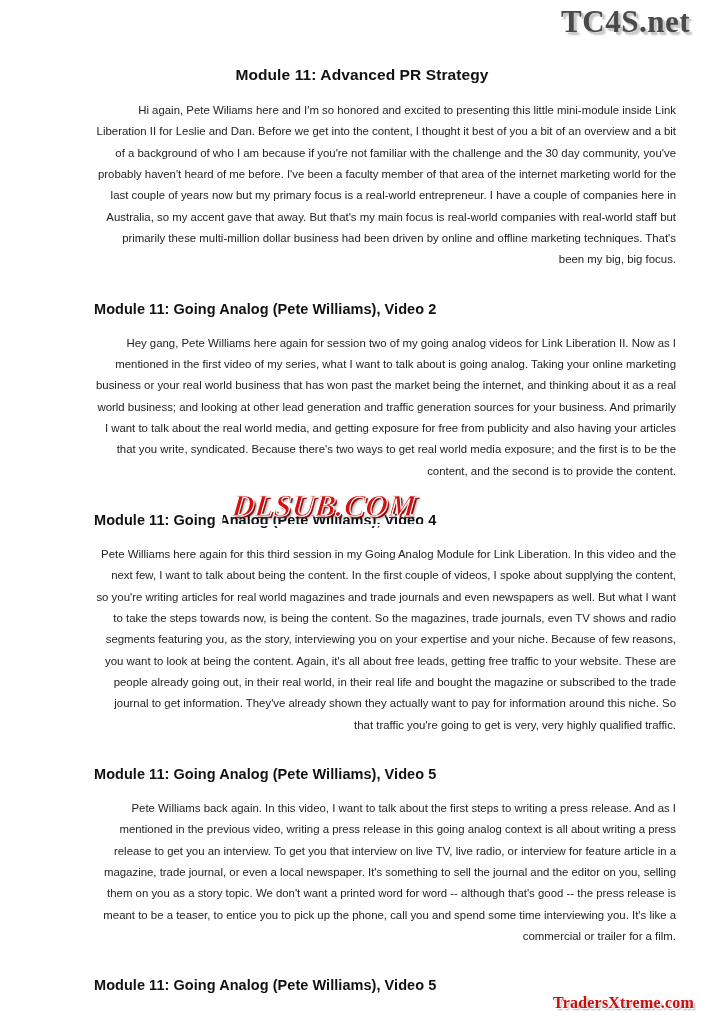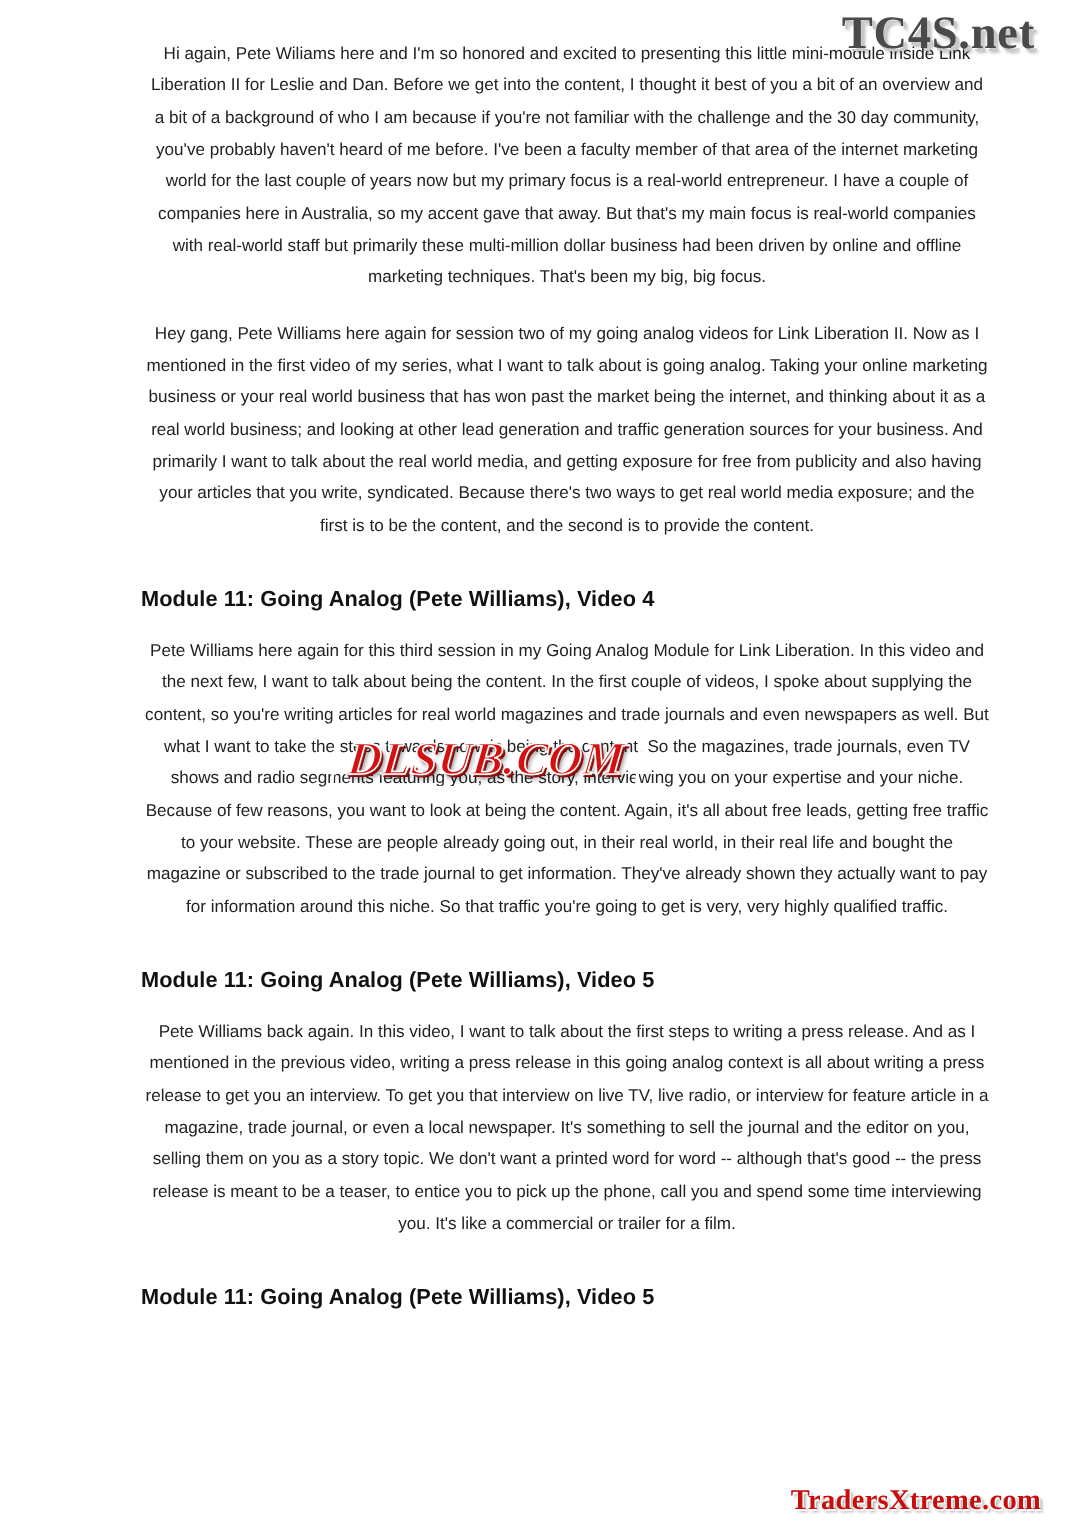--- a/index.html
+++ b/index.html
@@ -46,22 +46,22 @@
     font-size: 14.5px;
     font-weight: bold;
     color: #111;
     margin: 30px 0 0 -2px;
     letter-spacing: 0.05px;
   }
   p.body-text {
     font-size: 11.4px;
     line-height: 1.87;
     color: #222;
-    margin: 16px 16px 0 0;
-    text-align: center;
+    margin: 16px 0 0 0;
+    text-align: right;
   }
   .watermark-mid {
     position: absolute;
     left: 222px;
     top: 486px;
     font-family: "Liberation Serif", serif;
     font-size: 31px;
     font-weight: bold;
     font-style: italic;
     color: #d41111;
@@ -72,37 +72,39 @@
     padding: 2px 8px;
     border: 2px solid #ffffff;
     background: transparent;
     line-height: 1.02;
   }
   .watermark-bottom {
     position: absolute;
     right: 30px;
     bottom: 12px;
     font-family: "Liberation Serif", serif;
-    font-size: 19px;
+    font-size: 16px;
     font-weight: bold;
     color: #c90d0d;
     letter-spacing: 0.2px;
     text-shadow: 1px 1px 0 #ffffff, 2px 2px 2px rgba(0,0,0,0.35);
   }
 </style>
 </head>
 <body>
 
 <div class="page">
 
   <div class="watermark-top">TC4S.net</div>
 
+  <h1 class="doc-title">Module 11: Advanced PR Strategy</h1>
 
   <p class="body-text">Hi again, Pete Wiliams here and I'm so honored and excited to presenting this little mini-module inside Link Liberation II for Leslie and Dan. Before we get into the content, I thought it best of you a bit of an overview and a bit of a background of who I am because if you're not familiar with the challenge and the 30 day community, you've probably haven't heard of me before. I've been a faculty member of that area of the internet marketing world for the last couple of years now but my primary focus is a real-world entrepreneur. I have a couple of companies here in Australia, so my accent gave that away. But that's my main focus is real-world companies with real-world staff but primarily these multi-million dollar business had been driven by online and offline marketing techniques. That's been my big, big focus.</p>
 
+  <h2 class="section-heading">Module 11: Going Analog (Pete Williams), Video 2</h2>
   <p class="body-text">Hey gang, Pete Williams here again for session two of my going analog videos for Link Liberation II. Now as I mentioned in the first video of my series, what I want to talk about is going analog. Taking your online marketing business or your real world business that has won past the market being the internet, and thinking about it as a real world business; and looking at other lead generation and traffic generation sources for your business. And primarily I want to talk about the real world media, and getting exposure for free from publicity and also having your articles that you write, syndicated. Because there's two ways to get real world media exposure; and the first is to be the content, and the second is to provide the content.</p>
 
   <h2 class="section-heading">Module 11: Going Analog (Pete Williams), Video 4</h2>
   <p class="body-text">Pete Williams here again for this third session in my Going Analog Module for Link Liberation. In this video and the next few, I want to talk about being the content. In the first couple of videos, I spoke about supplying the content, so you're writing articles for real world magazines and trade journals and even newspapers as well. But what I want to take the steps towards now, is being the content. So the magazines, trade journals, even TV shows and radio segments featuring you, as the story, interviewing you on your expertise and your niche. Because of few reasons, you want to look at being the content. Again, it's all about free leads, getting free traffic to your website. These are people already going out, in their real world, in their real life and bought the magazine or subscribed to the trade journal to get information. They've already shown they actually want to pay for information around this niche. So that traffic you're going to get is very, very highly qualified traffic.</p>
 
   <h2 class="section-heading">Module 11: Going Analog (Pete Williams), Video 5</h2>
   <p class="body-text">Pete Williams back again. In this video, I want to talk about the first steps to writing a press release. And as I mentioned in the previous video, writing a press release in this going analog context is all about writing a press release to get you an interview. To get you that interview on live TV, live radio, or interview for feature article in a magazine, trade journal, or even a local newspaper. It's something to sell the journal and the editor on you, selling them on you as a story topic. We don't want a printed word for word -- although that's good -- the press release is meant to be a teaser, to entice you to pick up the phone, call you and spend some time interviewing you. It's like a commercial or trailer for a film.</p>
 
   <h2 class="section-heading">Module 11: Going Analog (Pete Williams), Video 5</h2>
 

